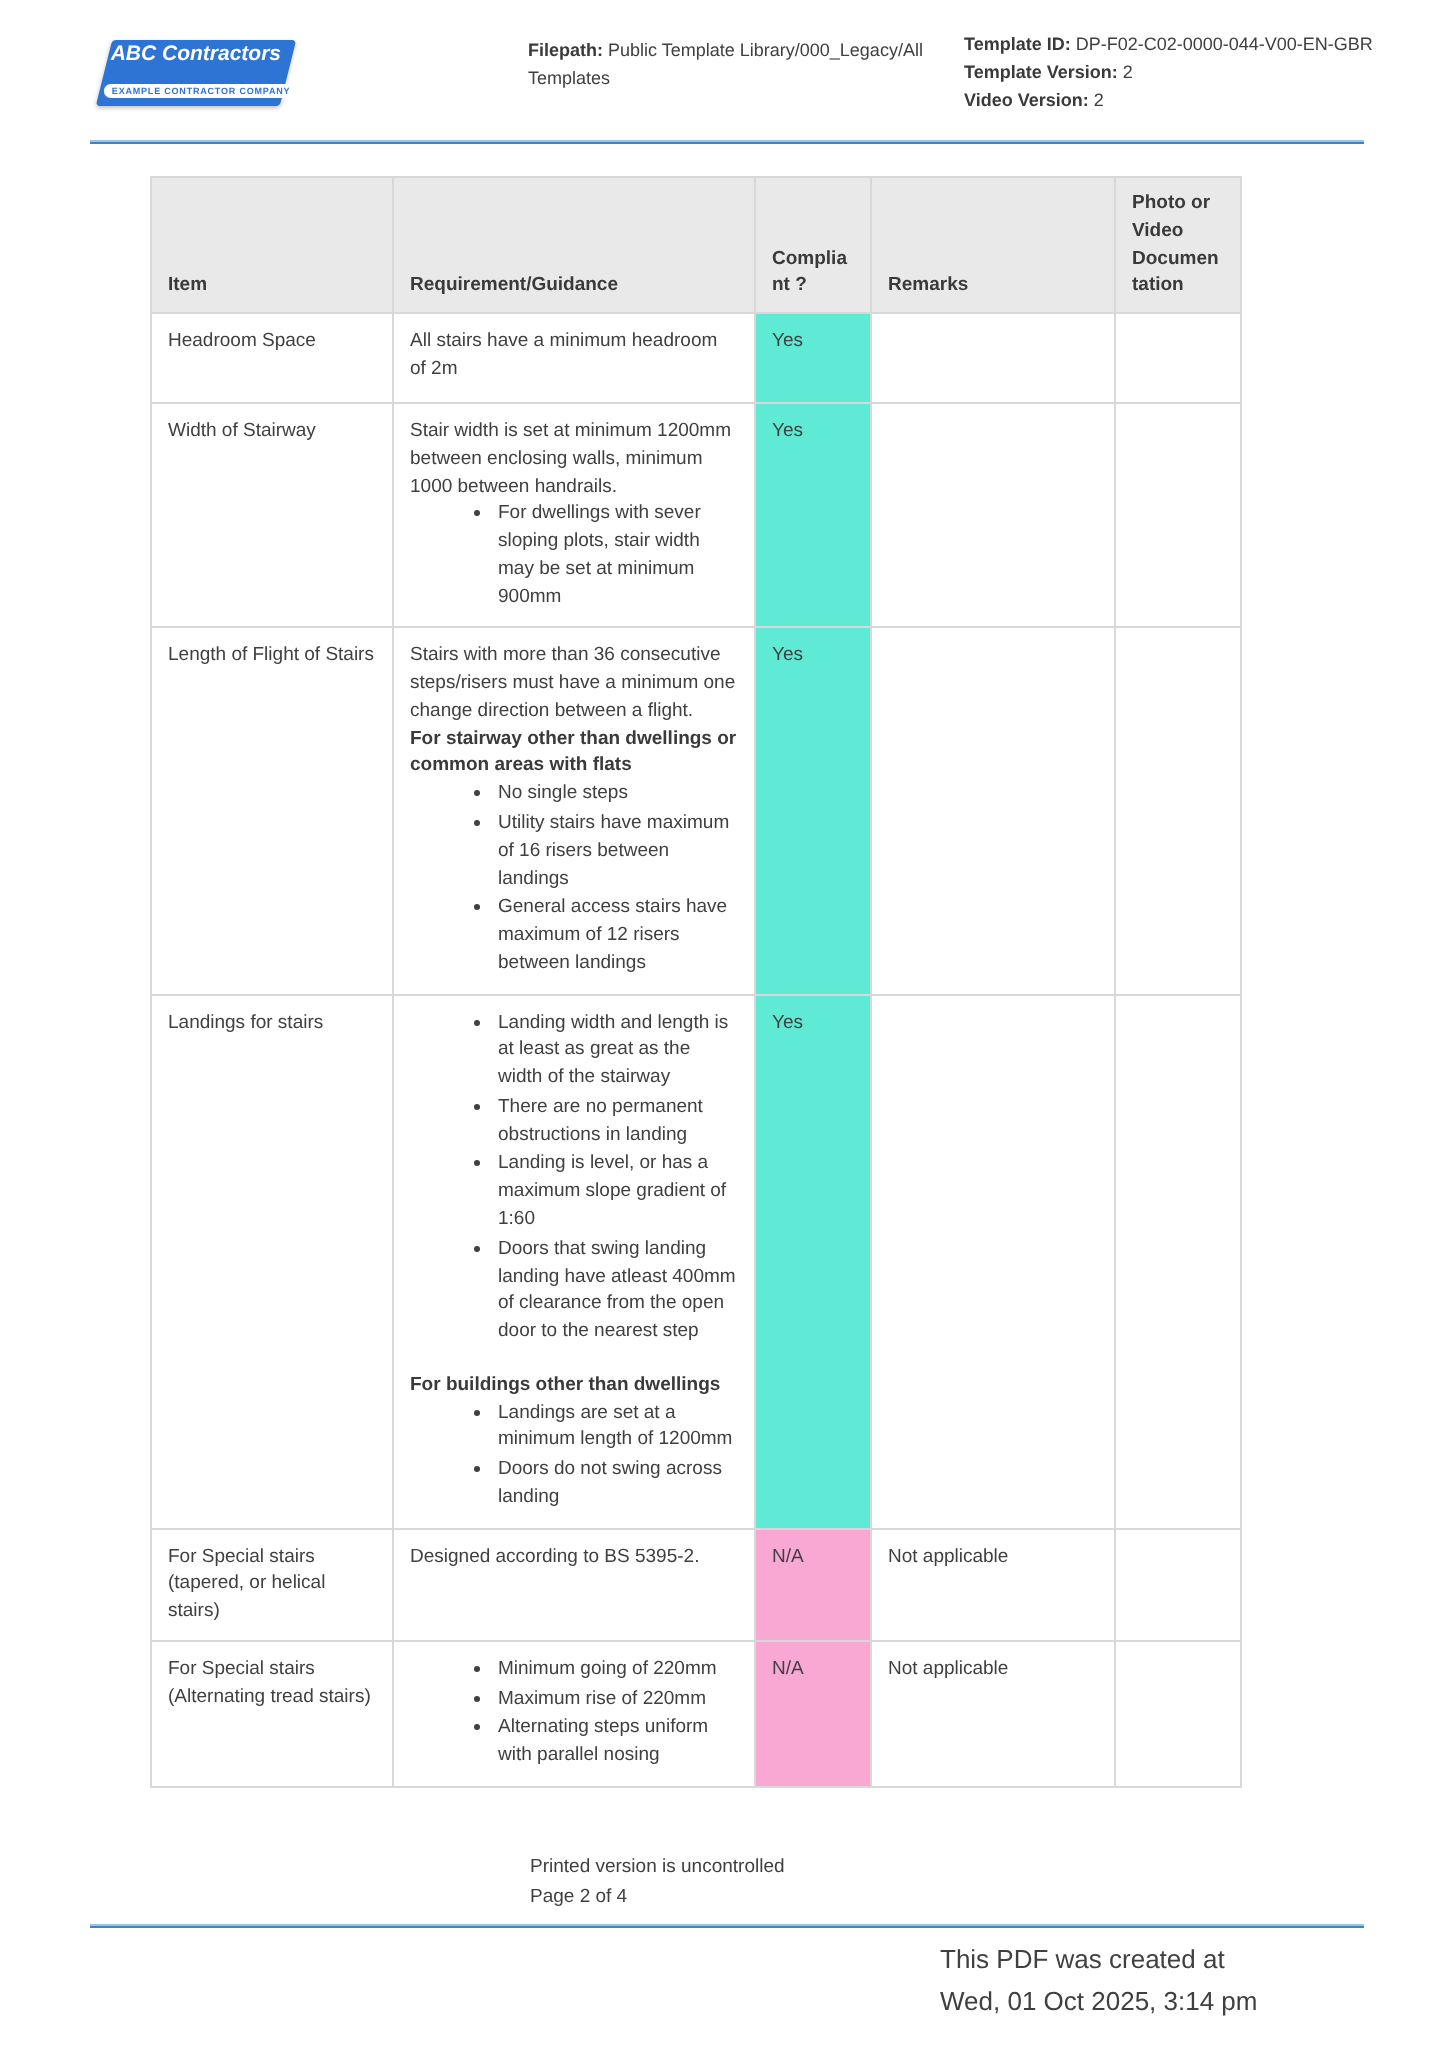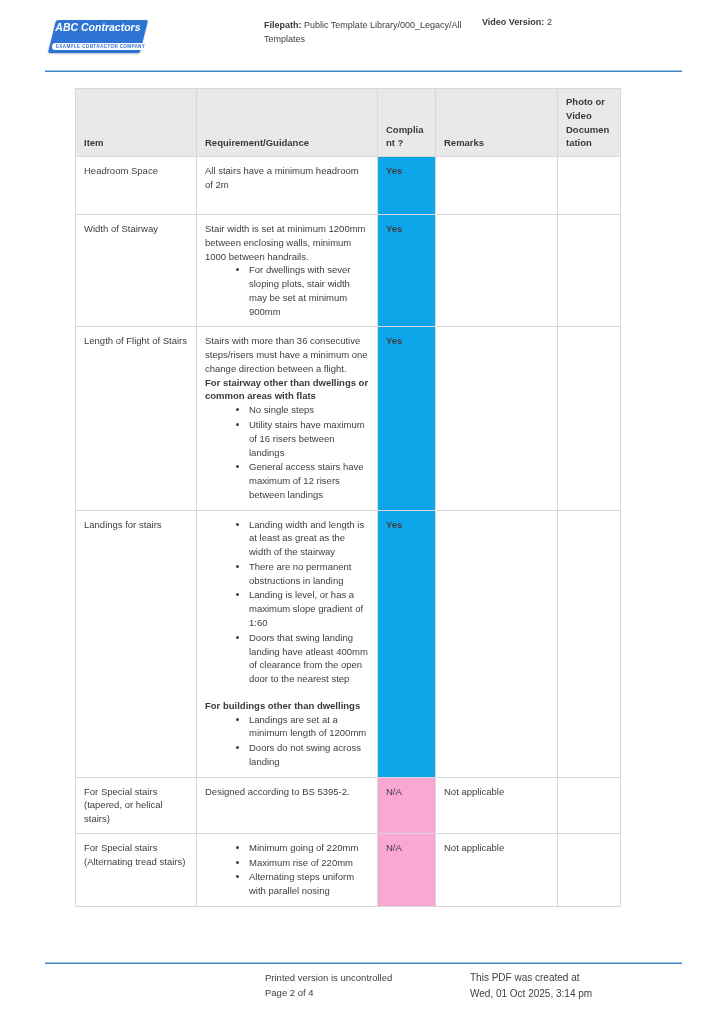--- a/index.html
+++ b/index.html
@@ -38,50 +38,58 @@
     font-size:9.5px; line-height:1.45; color:#404040;
   }
   .doc-table th, .doc-table td {
     border:1px solid #d8d8d8; text-align:left; overflow-wrap:break-word;
   }
   .doc-table th {
     background:#e9e9e9; font-weight:bold; vertical-align:bottom;
     padding:6px 8px; color:#3a3a3a;
   }
   .doc-table td { vertical-align:top; padding:7px 8px; }
-  td.compliant-yes { background:#0ea5e9;font-weight:bold; }
+  td.compliant-yes { background:#5eead4; }
   td.compliant-na  { background:#f9a8d4; }
   .doc-table ul { margin:0; padding-left:44px; }
   .doc-table li { margin:0 0 1px 0; }
   .req-p { margin:0; }
   .req-bold { font-weight:bold; color:#3a3a3a; }
   .gap-above { margin-top:13px; }
 
   
-  .footer-left  { position:absolute; left:265px; top:970px; font-size:9.5px; line-height:1.6; }
-  .footer-right { position:absolute; left:470px; top:970px; font-size:10px; line-height:1.6; }
+  .footer-left  { position:absolute; left:265px; top:926px; font-size:9.5px; line-height:1.6; }
+  .footer-right { position:absolute; left:470px; top:970px; font-size:13px; line-height:1.6; }
 </style>
 </head>
 <body>
 
 <div class="page">
 
   <div class="logo">
     <div class="logo-inner">
       <span class="logo-title">ABC Contractors</span>
       <span class="logo-sub">EXAMPLE CONTRACTOR COMPANY</span>
     </div>
   </div>
 
   <div class="meta-filepath">
     <span class="meta-label">Filepath:</span>
     <span>Public Template Library/000_Legacy/All Templates</span>
   </div>
 
   <div class="meta-template">
+    <span class="meta-line">
+      <span class="meta-label">Template ID:</span>
+      <span>DP-F02-C02-0000-044-V00-EN-GBR</span>
+    </span>
+    <span class="meta-line">
+      <span class="meta-label">Template Version:</span>
+      <span>2</span>
+    </span>
     <span class="meta-line">
       <span class="meta-label">Video Version:</span>
       <span>2</span>
     </span>
   </div>
 
   <div class="topline"></div>
 
   <table class="doc-table">
       <colgroup>
@@ -94,21 +102,21 @@
       <thead>
         <tr>
           <th>Item</th>
           <th>Requirement/Guidance</th>
           <th>Compliant ?</th>
           <th>Remarks</th>
           <th>Photo or Video Documentation</th>
         </tr>
       </thead>
       <tbody>
-        <tr style="height: 58px;">
+        <tr style="height: 45px;">
           <td>Headroom Space</td>
           <td>
             <p class="req-p">All stairs have a minimum headroom of 2m</p>
           </td>
           <td class="compliant-yes">Yes</td>
           <td></td>
           <td></td>
         </tr>
         <tr style="height: 98px;">
           <td>Width of Stairway</td>

